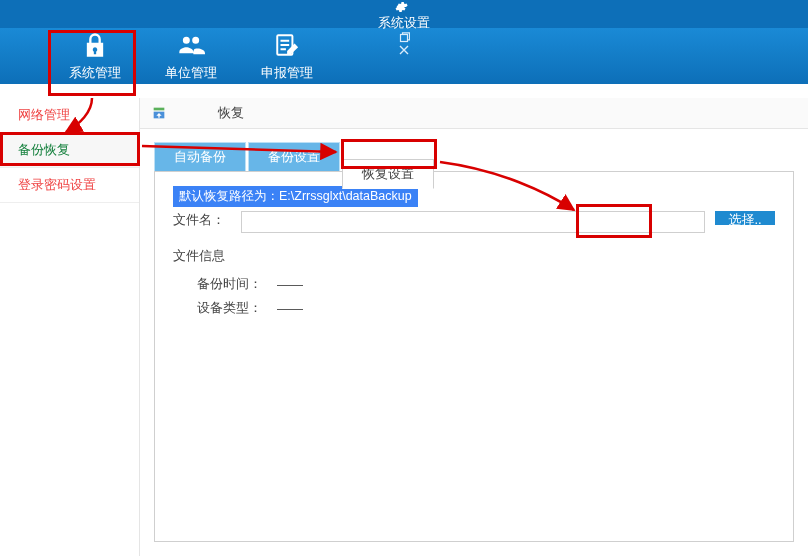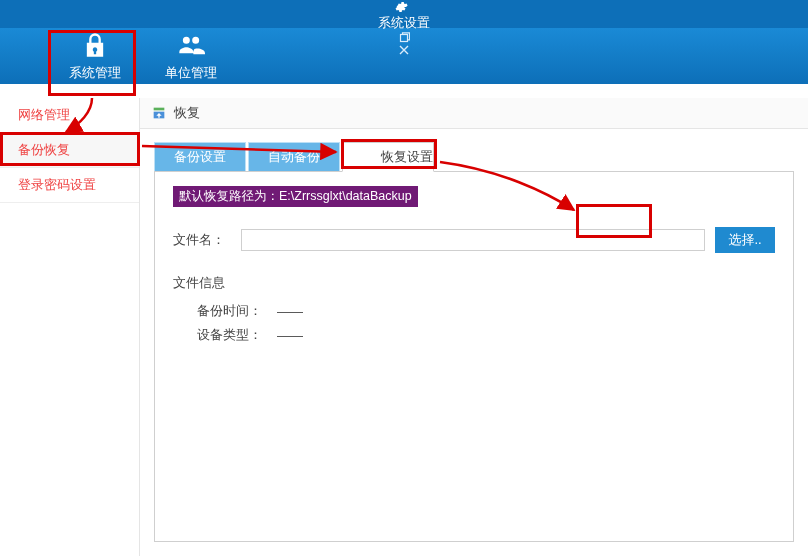--- a/index.html
+++ b/index.html
@@ -17,40 +17,40 @@
   .tool-item{width:90px;display:flex;flex-direction:column;align-items:center;justify-content:center;color:#fff;font-size:13px;cursor:pointer;margin-right:6px;}
   .tool-item .ico{width:30px;height:30px;margin-bottom:4px;display:flex;align-items:center;justify-content:center;}
   .tool-item.active{background:rgba(255,255,255,0);}
 
   
   .body{position:absolute;top:98px;left:0;right:0;bottom:0;display:flex;background:#fff;}
 
   
   .sidebar{width:140px;background:#fff;border-right:1px solid #e5e5e5;box-sizing:border-box;}
   .side-item{height:34px;line-height:34px;padding-left:18px;font-size:13px;color:#ef4444;border-bottom:1px solid #eee;cursor:pointer;background:#fff;}
-  .side-item.active{background:#f7f7f7;color:#ef4444;}
+  .side-item.active{background:#f7f7f7;color:#15803d;}
 
   
   .main{flex:1;display:flex;flex-direction:column;}
-  .page-header{height:30px;display:flex;align-items:center;padding-left:10px;border-bottom:1px solid #e5e5e5;color:#444;font-size:13px;background:#fafafa;}
+  .page-header{height:30px;display:flex;align-items:center;padding-left:10px;border-bottom:1px solid #e5e5e5;color:#444;font-size:13px;background:#fafafa;gap:44px;}
   .page-header .ph-icon{width:18px;height:18px;margin-right:6px;display:inline-flex;align-items:center;justify-content:center;}
 
   .tab-row{height:32px;display:flex;align-items:flex-end;padding:10px 0 0 14px;box-sizing:content-box;}
   .tab{height:28px;line-height:28px;min-width:90px;text-align:center;font-size:13px;margin-right:2px;cursor:pointer;border:1px solid #bcdff5;border-bottom:none;background:#67b6e8;color:#fff;}
   .tab.inactive{background:#67b6e8;color:#fff;}
-  .tab.active{background:#fff;color:#444;border:1px solid #cfcfcf;border-bottom:1px solid #fff;position:relative;top:1px;text-align:right;}
+  .tab.active{background:#fff;color:#444;border:1px solid #cfcfcf;border-bottom:1px solid #fff;position:relative;top:18px;}
 
   .panel{flex:1;margin:0 14px 14px 14px;border:1px solid #cfcfcf;padding:14px 18px;box-sizing:border-box;}
 
-  .path-line{display:inline-block;background:#701a75;color:#fff;padding:2px 6px;font-size:12.5px;margin-bottom:20px;}
+  .path-line{display:inline-block;background:#3b82f6;color:#fff;padding:2px 6px;font-size:12.5px;margin-bottom:4px;}
 
-  .row{display:flex;align-items:center;margin-bottom:21px;}
+  .row{display:flex;margin-bottom:14px;}
   .row .lbl{width:68px;font-size:13px;color:#444;}
   .row input[type=text]{flex:1;height:22px;border:1px solid #cfcfcf;background:#fff;padding:0 4px;font-size:13px;box-sizing:border-box;}
-  .btn{height:26px;min-width:60px;background:#1f8ad0;color:#fff;border:none;font-size:13px;cursor:pointer;margin-left:10px;padding:0 10px;}
+  .btn{height:14px;min-width:60px;background:#1f8ad0;color:#fff;border:none;font-size:13px;cursor:pointer;margin-left:10px;padding:0 10px;}
 
   .section-title{font-size:13px;color:#444;margin:4px 0 10px 0;}
   .info-row{display:flex;align-items:center;margin:6px 0 6px 24px;font-size:13px;color:#444;}
   .info-row .k{width:80px;}
 
   
   .anno{position:absolute;pointer-events:none;}
   .box{border:3px solid #d80000;box-sizing:border-box;}
   svg.arrows{position:absolute;top:0;left:0;width:808px;height:556px;pointer-events:none;}
 
@@ -93,20 +93,30 @@
       <span>系统管理</span>
     </div>
     <div class="tool-item">
       <span class="ico">
         <svg viewBox="0 0 24 24" width="28" height="28" fill="#fff">
             <path d="M8 11a3 3 0 1 0 0-6 3 3 0 0 0 0 6zm8 0a3 3 0 1 0 0-6 3 3 0 0 0 0 6zM2 19v-1c0-2.7 4-4 6-4s6 1.3 6 4v1H2zm12 0v-1c0-1 .3-1.9.9-2.6 1-.3 2.1-.4 3.1-.4 2 0 6 1.3 6 4v1h-10z"></path>
           </svg>
       </span>
       <span>单位管理</span>
     </div>
+    <div class="tool-item">
+      <span class="ico">
+        <svg viewBox="0 0 24 24" width="26" height="26" fill="none" stroke="#fff" stroke-width="1.8">
+            <rect x="3" y="3" width="14" height="18" rx="1"></rect>
+            <path d="M6 8h8M6 12h8M6 16h5"></path>
+            <path d="M15 20l6-6-2-2-6 6v2h2z" fill="#fff"></path>
+          </svg>
+      </span>
+      <span>申报管理</span>
+    </div>
   </div>
 
   <div class="body">
     <div class="sidebar">
       <div class="side-item"><span>网络管理</span></div>
       <div class="side-item active"><span>备份恢复</span></div>
       <div class="side-item"><span>登录密码设置</span></div>
     </div>
 
     <div class="main">
@@ -115,22 +125,22 @@
           <svg viewBox="0 0 24 24" width="16" height="16">
               <path fill="#5bb15b" d="M4 4h16v4H4z"></path>
               <path fill="#4a90d9" d="M4 10h16v10H4z"></path>
               <path fill="#fff" d="M12 12l-4 4h3v3h2v-3h3z"></path>
             </svg>
         </span>
         <span>恢复</span>
       </div>
 
       <div class="tab-row">
+        <div class="tab inactive"><span>自动备份</span></div>
         <div class="tab inactive"><span>备份设置</span></div>
-        <div class="tab inactive"><span>自动备份</span></div>
         <div class="tab active"><span>恢复设置</span></div>
       </div>
 
       <div class="panel">
         <span class="path-line">默认恢复路径为：E:\Zrrssglxt\dataBackup</span>
 
         <div class="row">
           <span class="lbl">文件名：</span>
           <input type="text" value="" style="">
           <button class="btn"><span>选择..</span></button>

